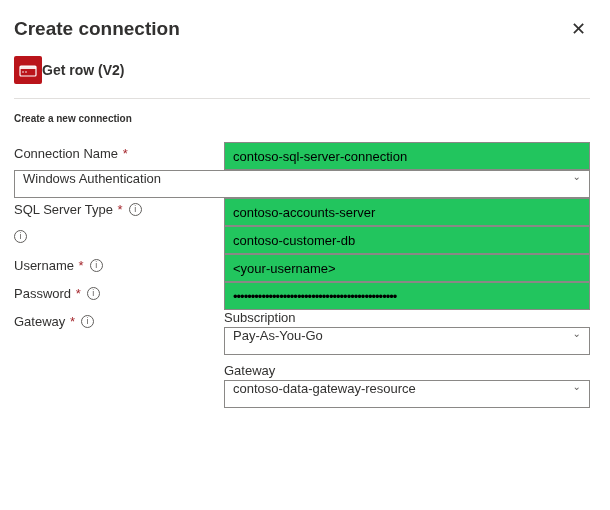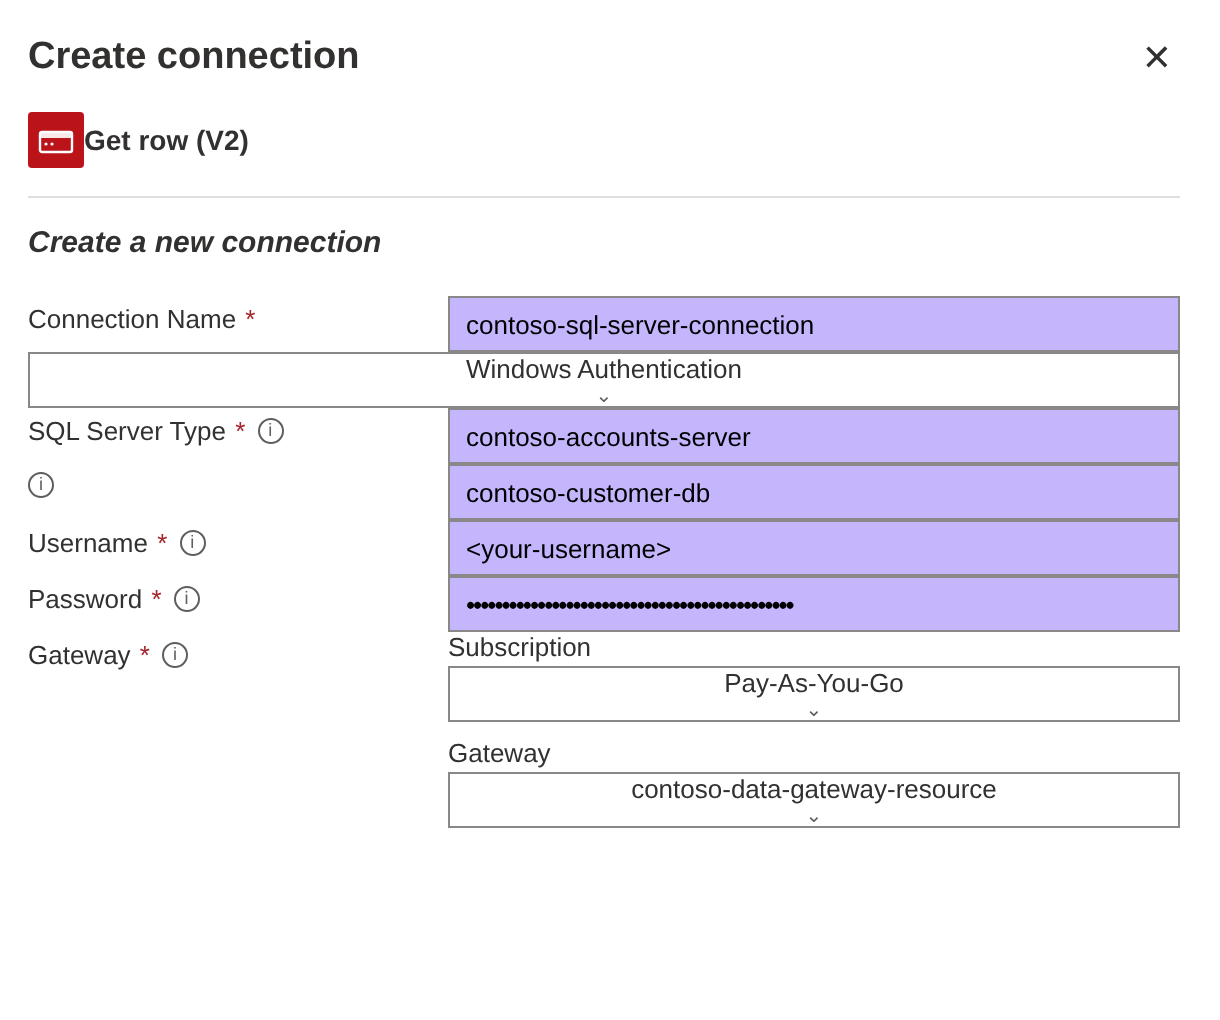--- a/index.html
+++ b/index.html
@@ -15,47 +15,46 @@
     .title { font-size: 19px; font-weight: 600; }
     .close { font-size: 18px; font-weight: 300; cursor: pointer; color: #323130; padding: 0 4px; }
     .connector-row { display: flex; align-items: center; margin-top: 16px; padding-bottom: 14px; }
     .connector-icon {
       width: 28px; height: 28px; background: #ba141a;
       display: flex; align-items: center; justify-content: center;
       border-radius: 2px;
     }
     .connector-name { font-weight: 600; font-size: 14px; }
     .rule { border: none; border-top: 1px solid #e1dfdd; margin: 0 0 14px 0; }
-    .section-head { font-weight: 600; font-size: 15px; margin-bottom: 18px; font-style: italic; }
+    .section-head { font-weight: 600; font-size: 10px; margin-bottom: 18px; }
     .form { display: flex; flex-direction: column; }
     .row { display: flex; align-items: flex-start; }
     .row-gateway { display: flex; align-items: flex-start; }
     .lbl-col { width: 210px; padding-top: 4px; display: flex; align-items: center; gap: 6px; font-size: 13px; color: #323130; }
     .star { color: #a4262c; margin-left: 1px; }
     .info-icon {
       display: inline-flex; align-items: center; justify-content: center;
       width: 13px; height: 13px; border: 1px solid #605e5c; border-radius: 50%;
       font-size: 9px; color: #605e5c; cursor: default; line-height: 1;
     }
     .ctl-col { flex: 1; display: flex; flex-direction: column; gap: 8px; }
     input[type=text], input[type=password] {
       width: 100%; height: 28px;
       border: 1px solid #8a8886;
       padding: 0 8px;
       font-family: inherit; font-size: 13px;
-      background: #c4b5fd;
+      background: #22c55e;
     }
     .select {
       width: 100%; height: 28px;
       border: 1px solid #8a8886;
       padding: 0 8px;
-      display: flex; align-items: center; justify-content: space-between;
+      display: flex; justify-content: space-between;
       cursor: pointer; background: #fff;
       font-size: 13px;
-      flex-direction: column;
     }
     .chev { font-size: 10px; color: #605e5c; }
     .sublabel { font-size: 13px; margin-bottom: 2px; }
   </style>
 </head>
 <body>
 
 <div class="hdr">
   <div class="title">Create connection</div>
   <div class="close">✕</div>

